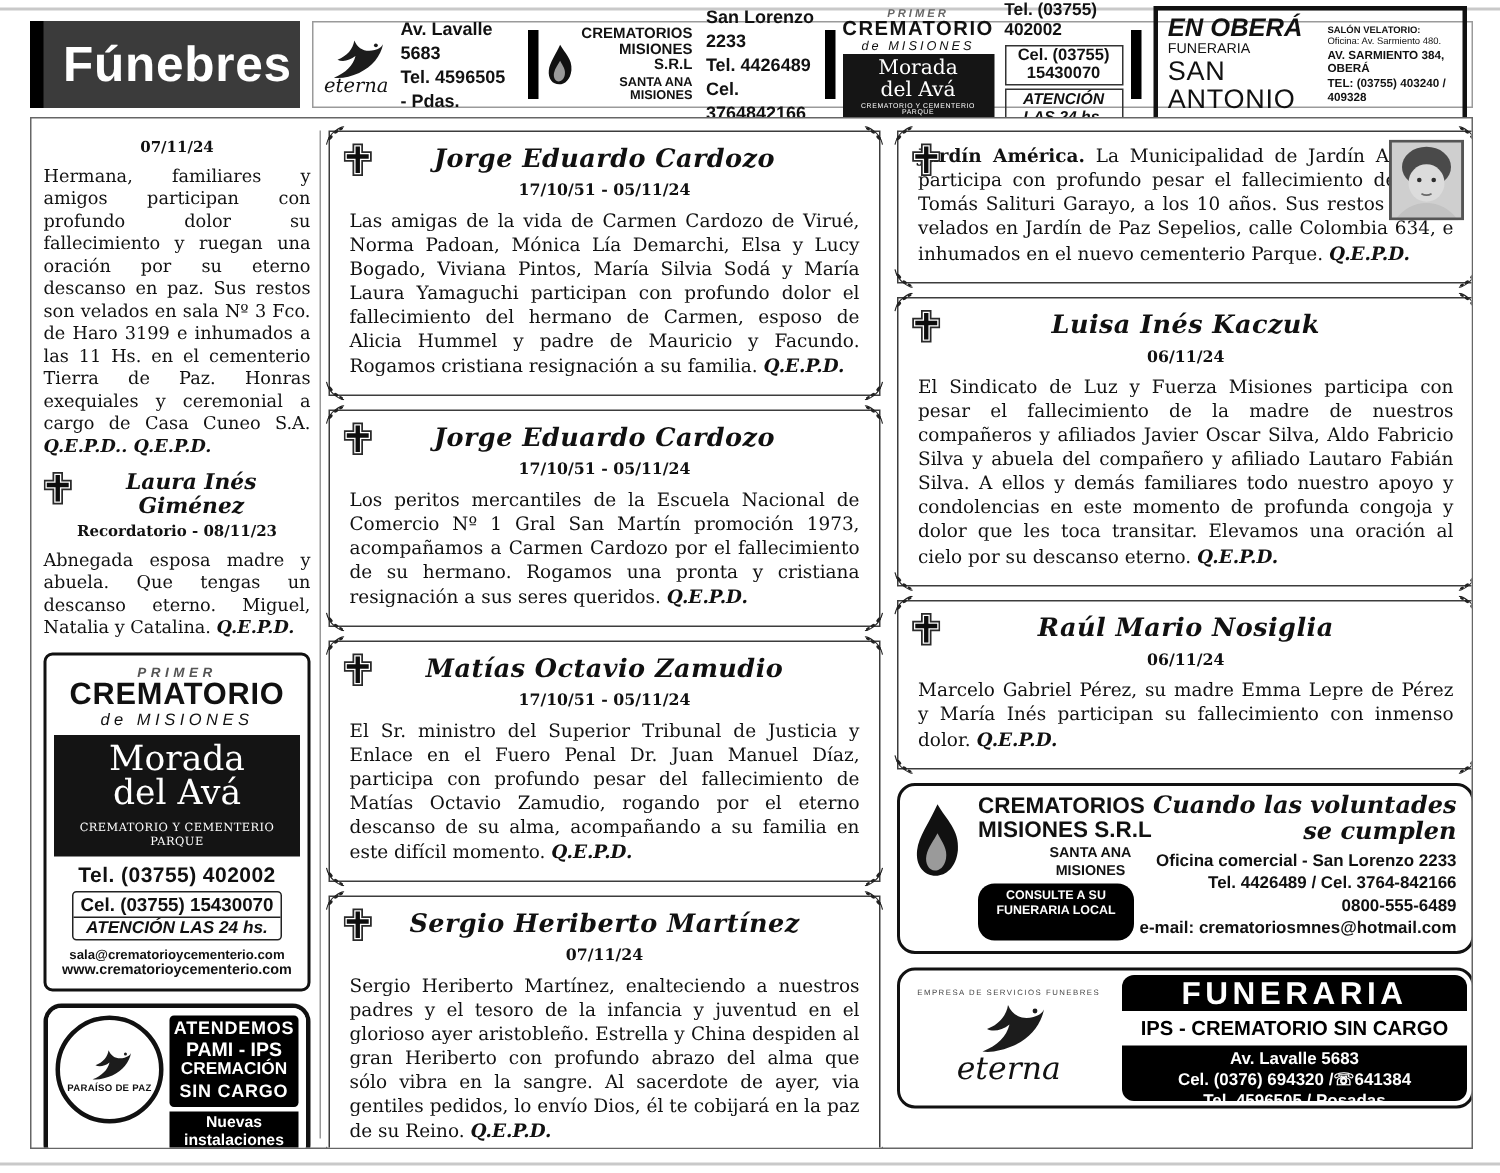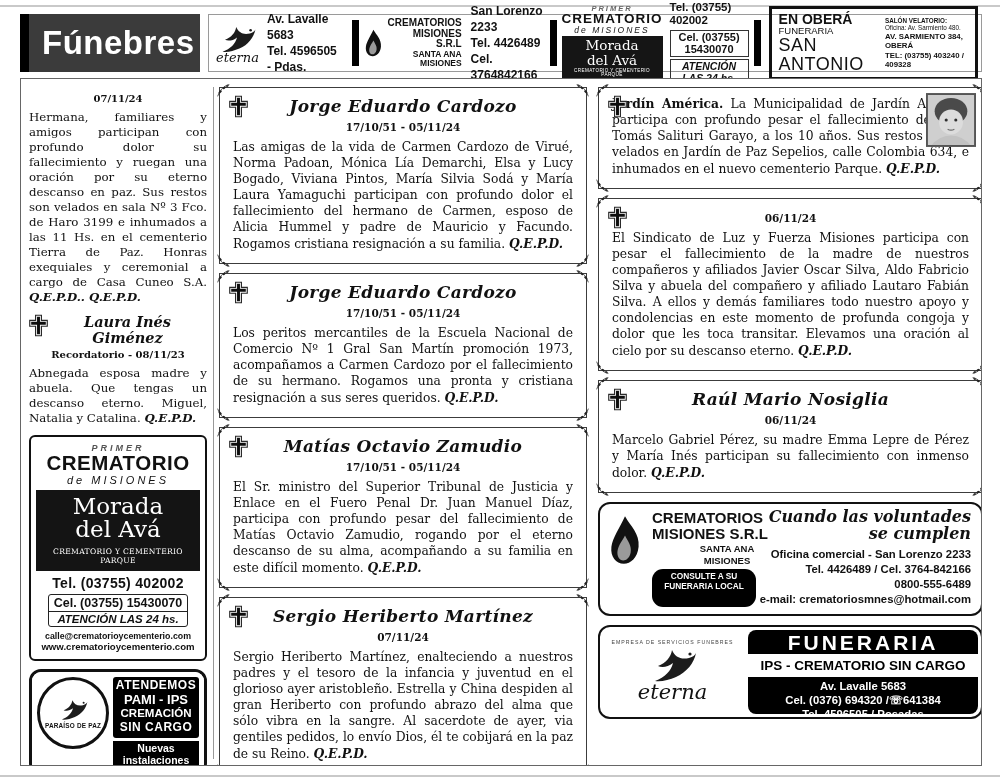--- a/index.html
+++ b/index.html
@@ -34,21 +34,21 @@
   .mini-morada .demis { font-style:italic; font-size:8.5px; letter-spacing:2px; }
   .mini-black { background:#151515; color:#fff; margin-top:2px; padding:2px 6px 3px; }
   .mini-black .nom { font-family:"DejaVu Serif", serif; font-size:13.5px; line-height:1.05; }
   .mini-black .cap { font-size:4.6px; letter-spacing:.4px; margin-top:2px; }
   .morada-tels { line-height:1.15; }
   .morada-tels .tel { font-weight:bold; font-size:11.5px; }
   .tel-box { border:1px solid #333; padding:0 4px; margin-top:2px; font-weight:bold; font-size:11px; text-align:center; }
   .tel-box.it { font-style:italic; font-size:10.5px; }
   .ad-sanantonio { border:3px solid #111; padding:3px 7px; display:flex; align-items:center; gap:8px; margin-left:3px; }
   .sa-left { line-height:1.05; }
-  .sa-left .l1 { font-weight:bold; font-size:14px; }
+  .sa-left .l1 { font-weight:bold; font-size:17px;font-style:italic; }
   .sa-left .l2 { font-size:9.5px; }
   .sa-left .l3 { font-size:18px; letter-spacing:.5px; }
   .sa-right { line-height:1.2; }
   .sa-right .r1 { font-weight:bold; font-size:6.3px; }
   .sa-right .r2 { font-size:6.3px; }
   .sa-right .r3 { font-weight:bold; font-size:7.8px; }
   .sa-right .r4 { font-weight:bold; font-size:7.8px; }
 
   
   .content { position:absolute; left:20px; top:78px; width:962px; height:688px;
@@ -285,21 +285,21 @@
         <div class="morada-black">
           <div class="nom">Morada</div>
           <div class="nom">del Avá</div>
           <div class="cap">CREMATORIO Y CEMENTERIO PARQUE</div>
         </div>
         <div class="tel">Tel. (03755) 402002</div>
         <div class="morada-celbox">
           <div class="cel">Cel. (03755) 15430070</div>
           <div class="att">ATENCIÓN LAS 24 hs.</div>
         </div>
-        <div class="email">calle@crematorioycementerio.com</div>
+        <div class="email">sala@crematorioycementerio.com</div>
         <div class="web">www.crematorioycementerio.com</div>
       </div>
 
       <div class="paraiso-box">
         <div class="paraiso-top">
           <div class="paraiso-circle">
             <svg width="30" height="25">
                 <use href="#dove-icon" xlink:href="#dove-icon"></use>
               </svg>
             <span class="brand">PARAÍSO DE PAZ</span>
@@ -438,20 +438,21 @@
           </svg>
         <svg class="corner bl">
             <use href="#flourish-icon" xlink:href="#flourish-icon"></use>
           </svg>
         <svg class="corner br">
             <use href="#flourish-icon" xlink:href="#flourish-icon"></use>
           </svg>
         <svg class="cross">
             <use href="#cross-icon" xlink:href="#cross-icon"></use>
           </svg>
+        <div class="obit-name">Luisa Inés Kaczuk</div>
         <div class="obit-date">06/11/24</div>
         <p class="obit-body"><span>El Sindicato de Luz y Fuerza Misiones participa con pesar el fallecimiento de la madre de nuestros compañeros y afiliados Javier Oscar Silva, Aldo Fabricio Silva y abuela del compañero y afiliado Lautaro Fabián Silva. A ellos y demás familiares todo nuestro apoyo y condolencias en este momento de profunda congoja y dolor que les toca transitar. Elevamos una oración al cielo por su descanso eterno.</span> <span class="qepd">Q.E.P.D.</span></p>
       </div>
 
       <div class="obit-box">
         <svg class="corner tl">
             <use href="#flourish-icon" xlink:href="#flourish-icon"></use>
           </svg>
         <svg class="corner tr">
             <use href="#flourish-icon" xlink:href="#flourish-icon"></use>

